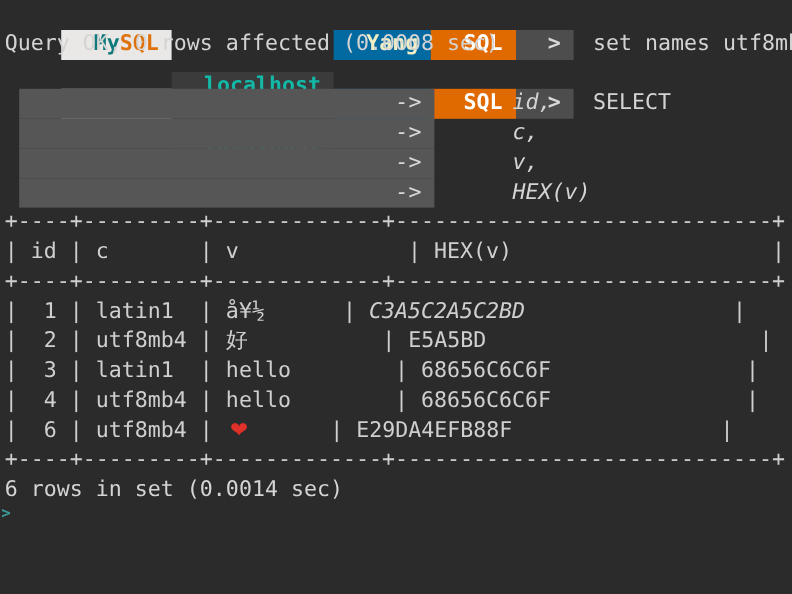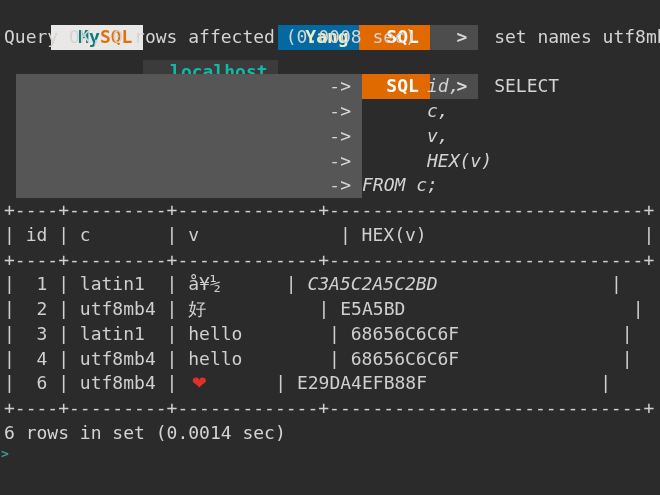--- a/index.html
+++ b/index.html
@@ -61,21 +61,20 @@
 
   <div class="line prompt-line">
     <span class="seg seg-product"><span class="my"> My</span><span class="sq">SQL </span></span><span class="seg seg-host"> localhost </span><span class="seg seg-schema"> Yang </span><span class="seg seg-mode"> SQL </span><span class="seg seg-arrow"> &gt; </span><span class="cmd">SELECT</span>
   </div>
 
   <div class="line cont-line"><span class="gutter">-&gt; </span><span>      id,</span></div>
   <div class="line cont-line"><span class="gutter">-&gt; </span><span>      c,</span></div>
   <div class="line cont-line"><span class="gutter">-&gt; </span><span>      v,</span></div>
   <div class="line cont-line"><span class="gutter">-&gt; </span><span>      HEX(v)</span></div>
 
-  <div class="line cont-line"><span class="gutter">-&gt; </span><span>FROM c;</span></div>
 
   <div class="line tline">+----+---------+-------------+-----------------------------+</div>
   <div class="line tline">| id | c       | v             | HEX(v)                    |</div>
   <div class="line tline">+----+---------+-------------+-----------------------------+</div>
 
   <div class="line tline"><span>|  1 | latin1  | å¥½      | </span><span class="hex-italic">C3A5C2A5C2BD</span><span>                |</span></div>
 
   <div class="line tline"><span>|  2 | utf8mb4 | </span><span class="cjk">好</span><span>          | E5A5BD                     |</span></div>
 
   <div class="line tline">|  3 | latin1  | hello        | 68656C6C6F               |</div>

